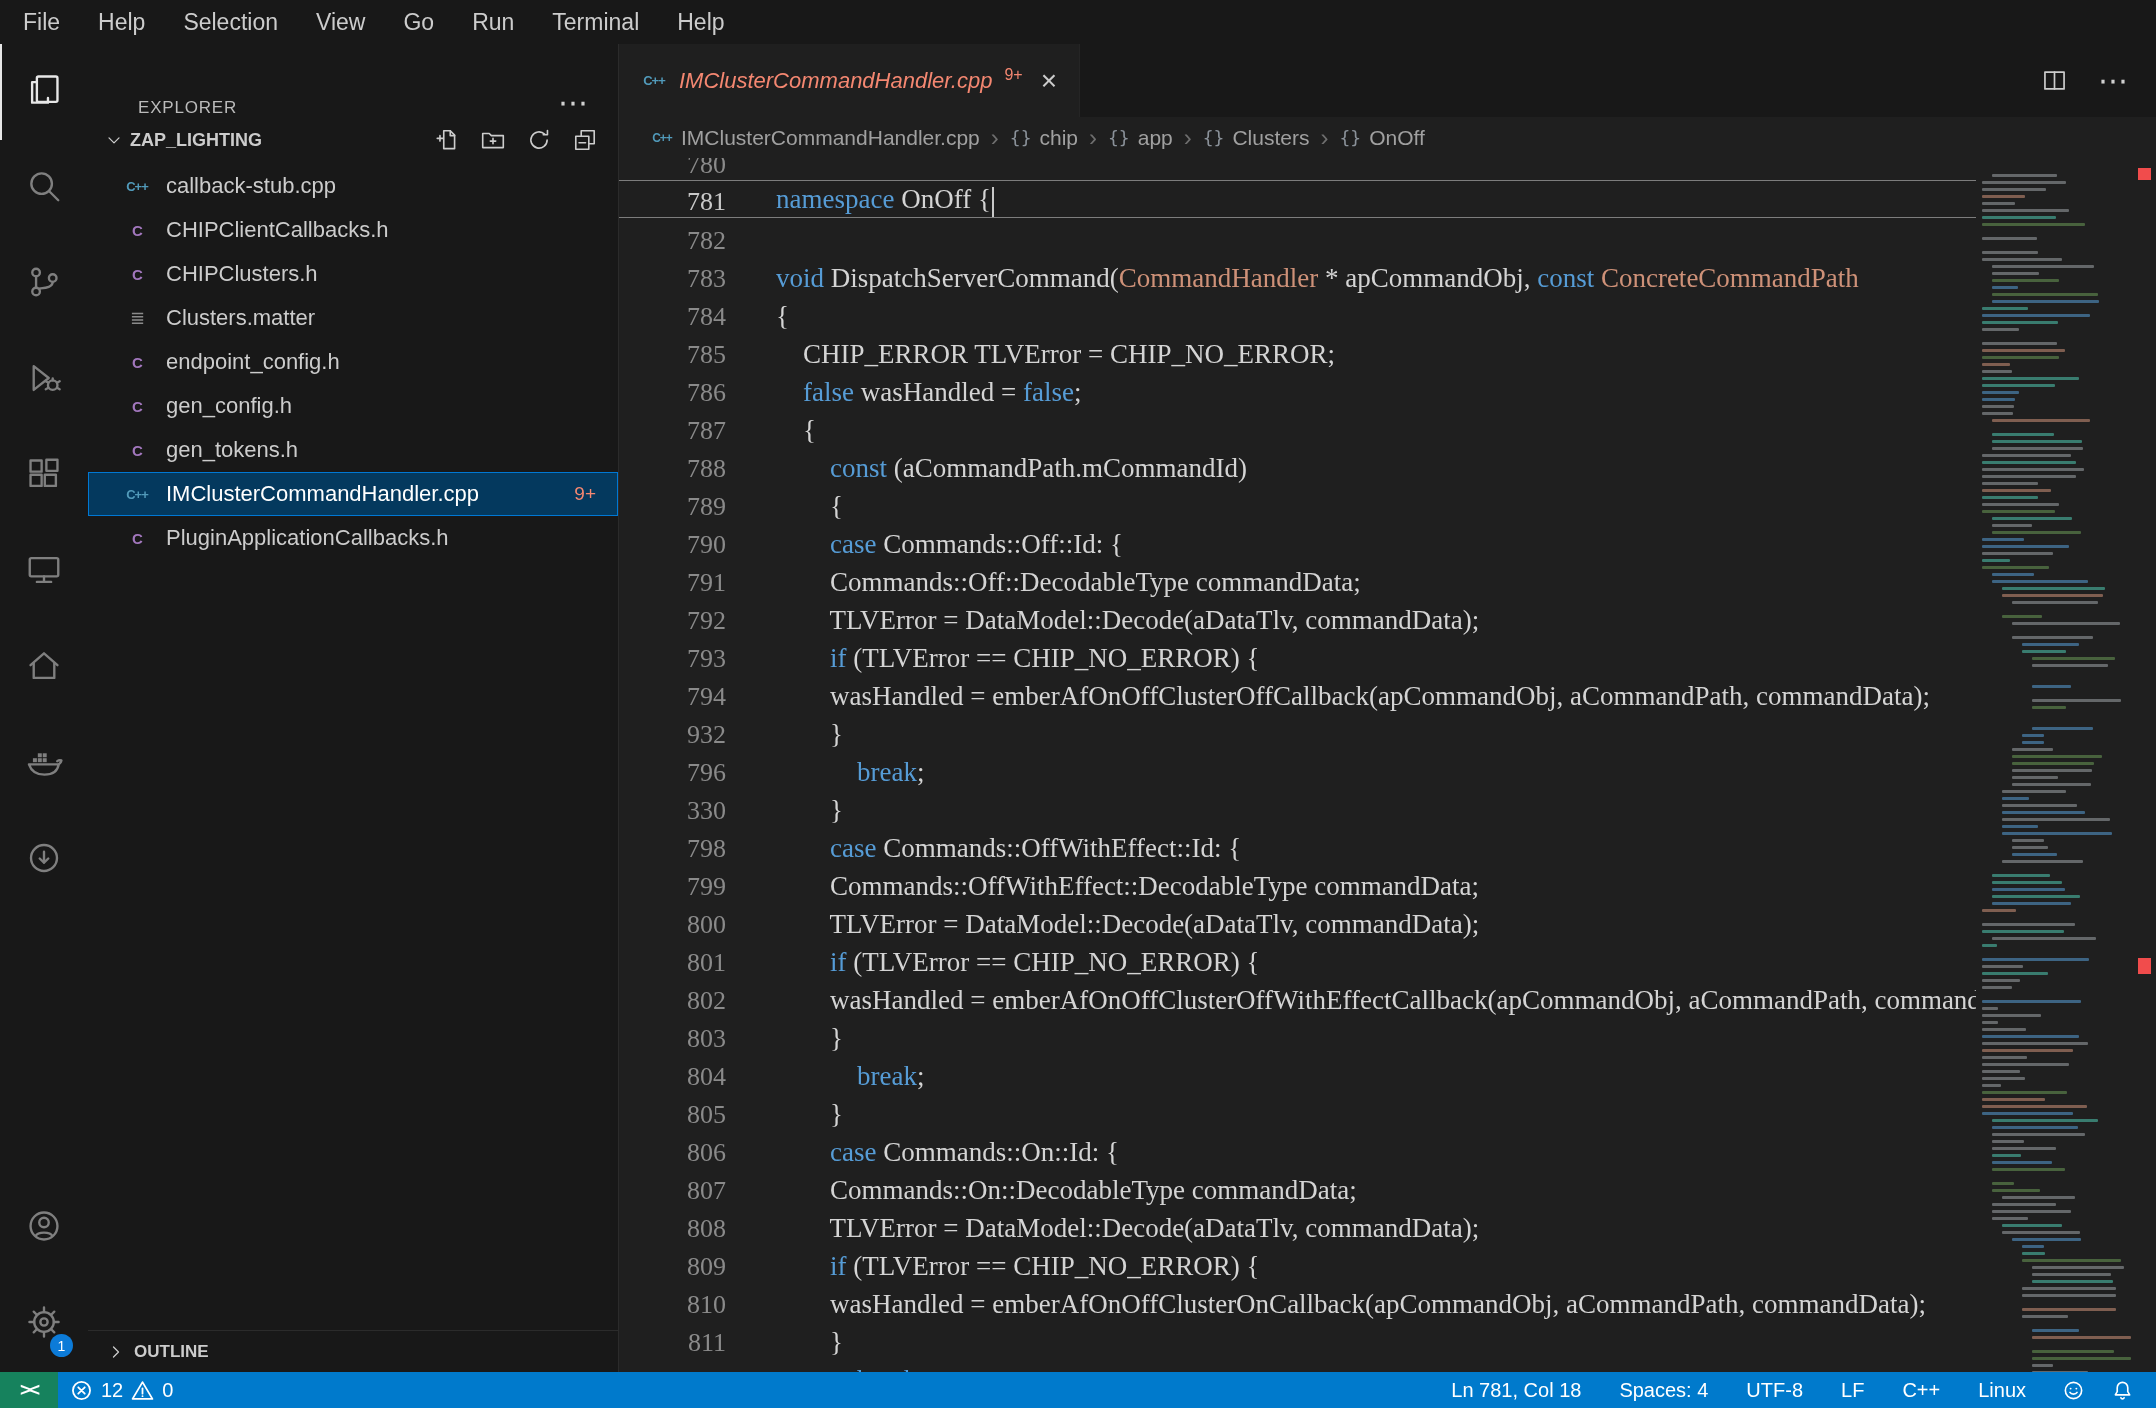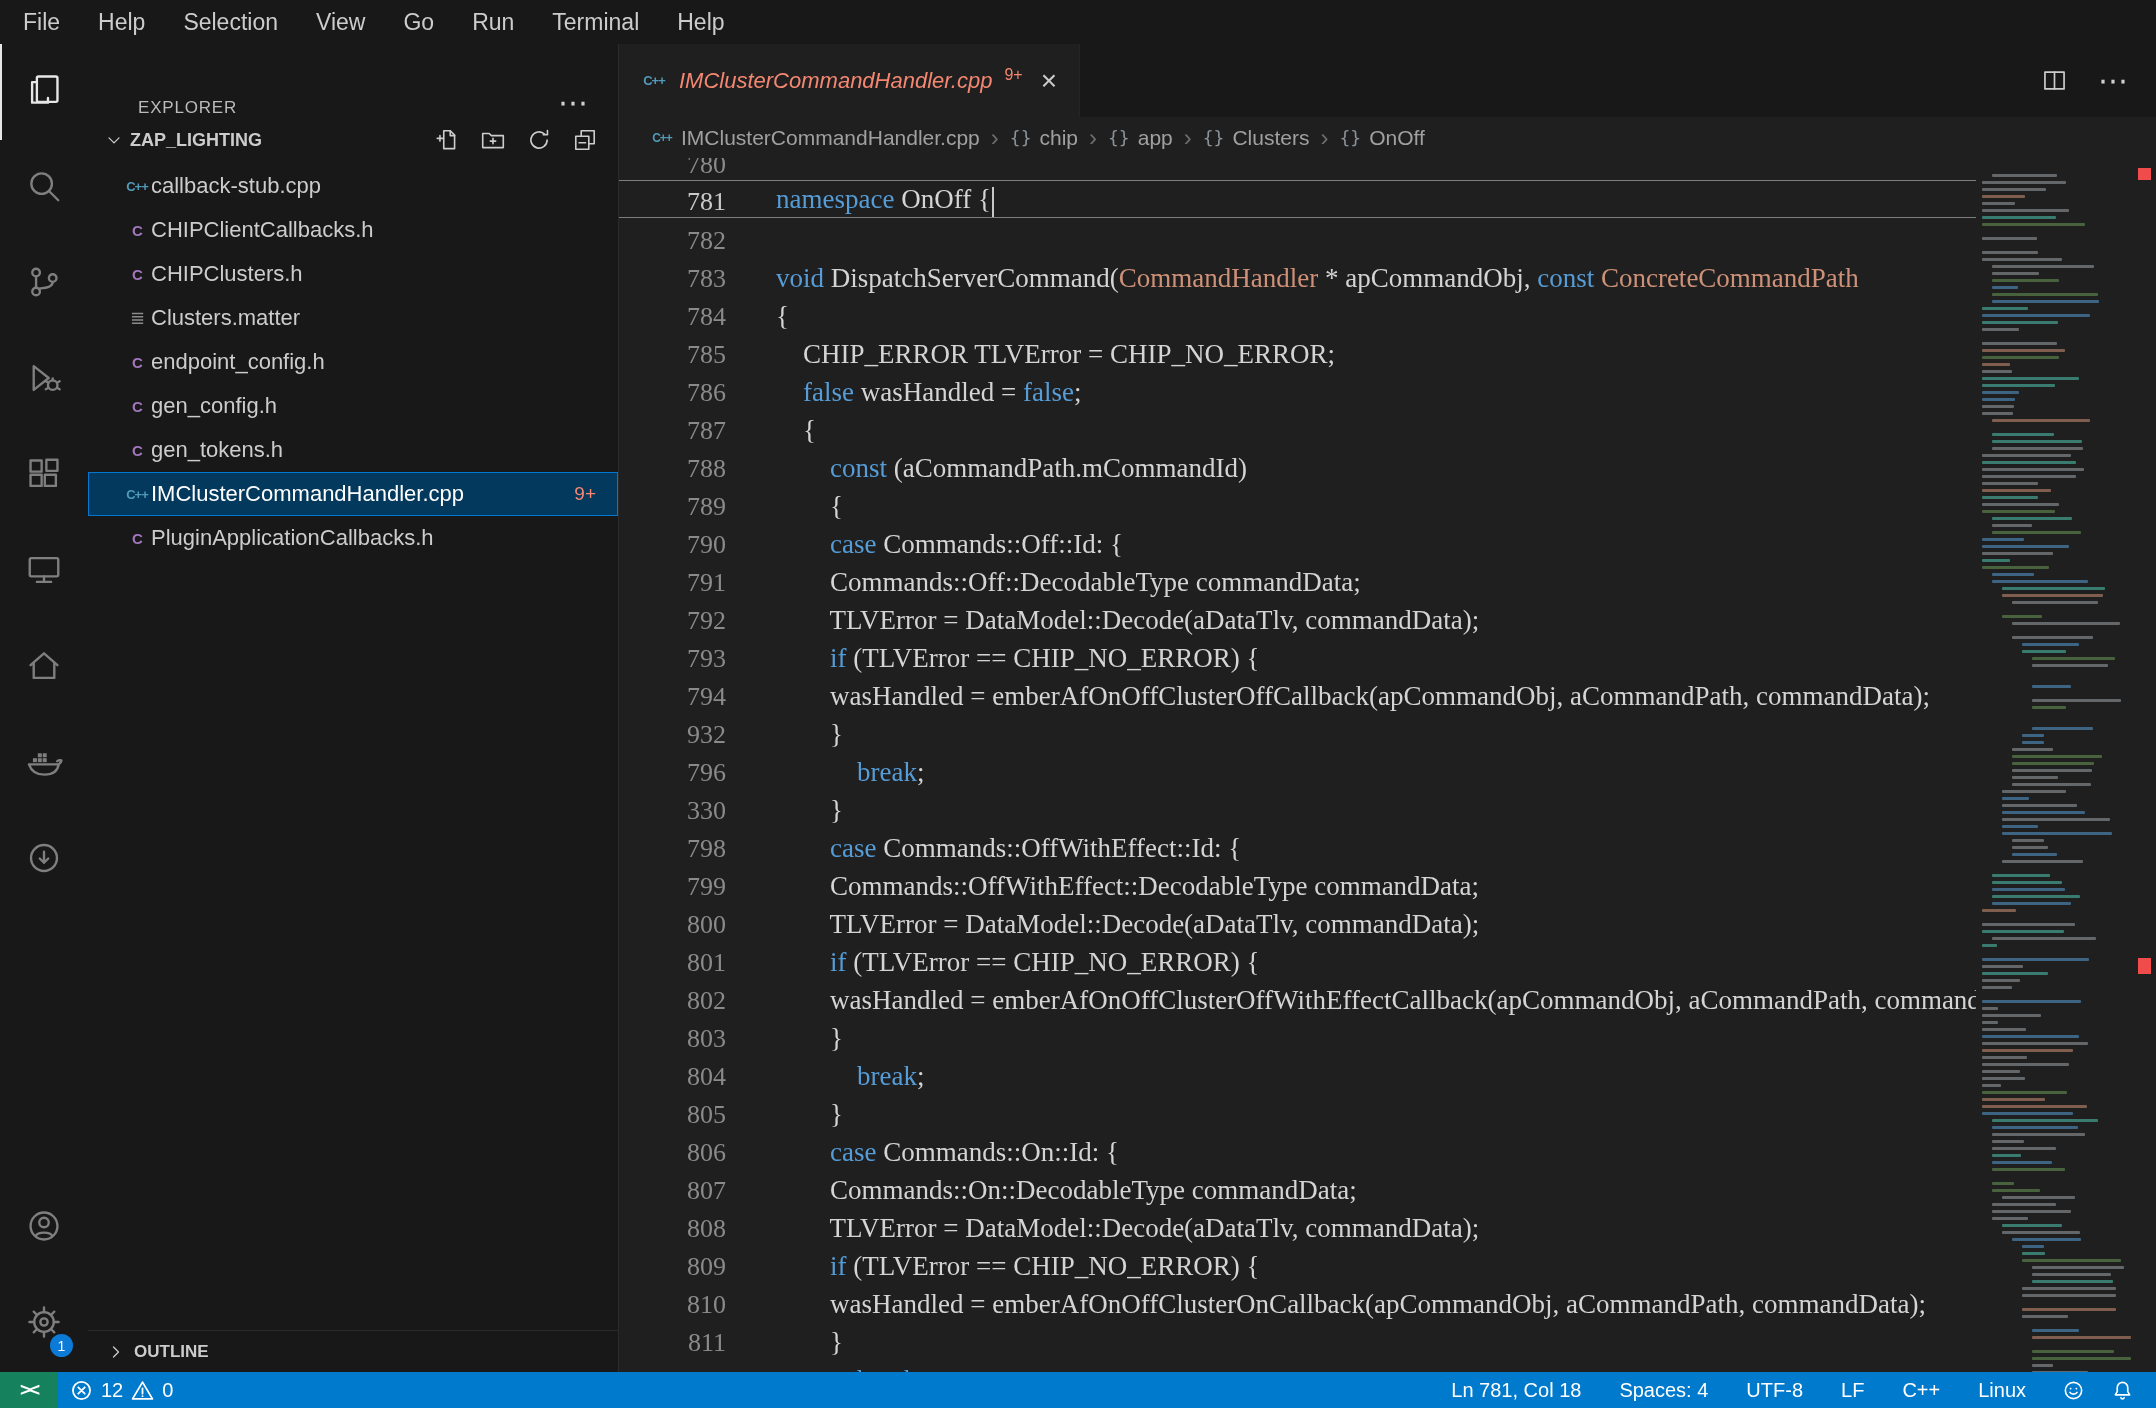--- a/index.html
+++ b/index.html
@@ -36,21 +36,21 @@
     font-size:18px;color:#cccccc;flex:none}
   .chev{display:inline-flex;margin-right:6px;color:#cccccc}
   .chev svg,.chev-r svg{width:20px;height:20px}
   .sb-actions{margin-left:auto;display:flex;align-items:center;gap:20px;color:#cccccc}
   .act-ic{display:inline-flex;cursor:pointer}
   .act-ic svg{width:26px;height:26px}
   .file-list{flex:1;padding-top:2px;overflow:hidden;padding-bottom:44px}
   .file-row{height:44px;display:flex;align-items:center;padding-left:36px;font-size:22px;
     color:#cccccc;cursor:pointer;position:relative}
   .file-row.selected{background:#04395e;box-shadow:inset 0 0 0 1px #0078d4;color:#ffffff}
-  .fname{margin-left:1px;white-space:nowrap}
+  .fname{margin-left:16px;white-space:nowrap}
   .fbadge{margin-left:auto;margin-right:22px;color:#f48771;font-size:19px}
   .fic{width:26px;height:26px;display:inline-flex;align-items:center;justify-content:center;
     font-weight:700;font-size:13px;letter-spacing:-1px;flex:none;font-family:"Liberation Sans",sans-serif}
   .fic.cpp{color:#519aba}
   .fic.h{color:#a277bd;font-size:15px}
   .fic.matter{color:#8a8a8a;font-size:18px;font-weight:400}
   .fic.small{width:22px;font-size:12px}
   .sb-outline{position:absolute;left:0;right:0;bottom:0;height:42px;border-top:1px solid #2b2b2b;
     background:#181818;display:flex;align-items:center;padding-left:18px;font-weight:700;
     font-size:17px;color:#cccccc;cursor:pointer}

